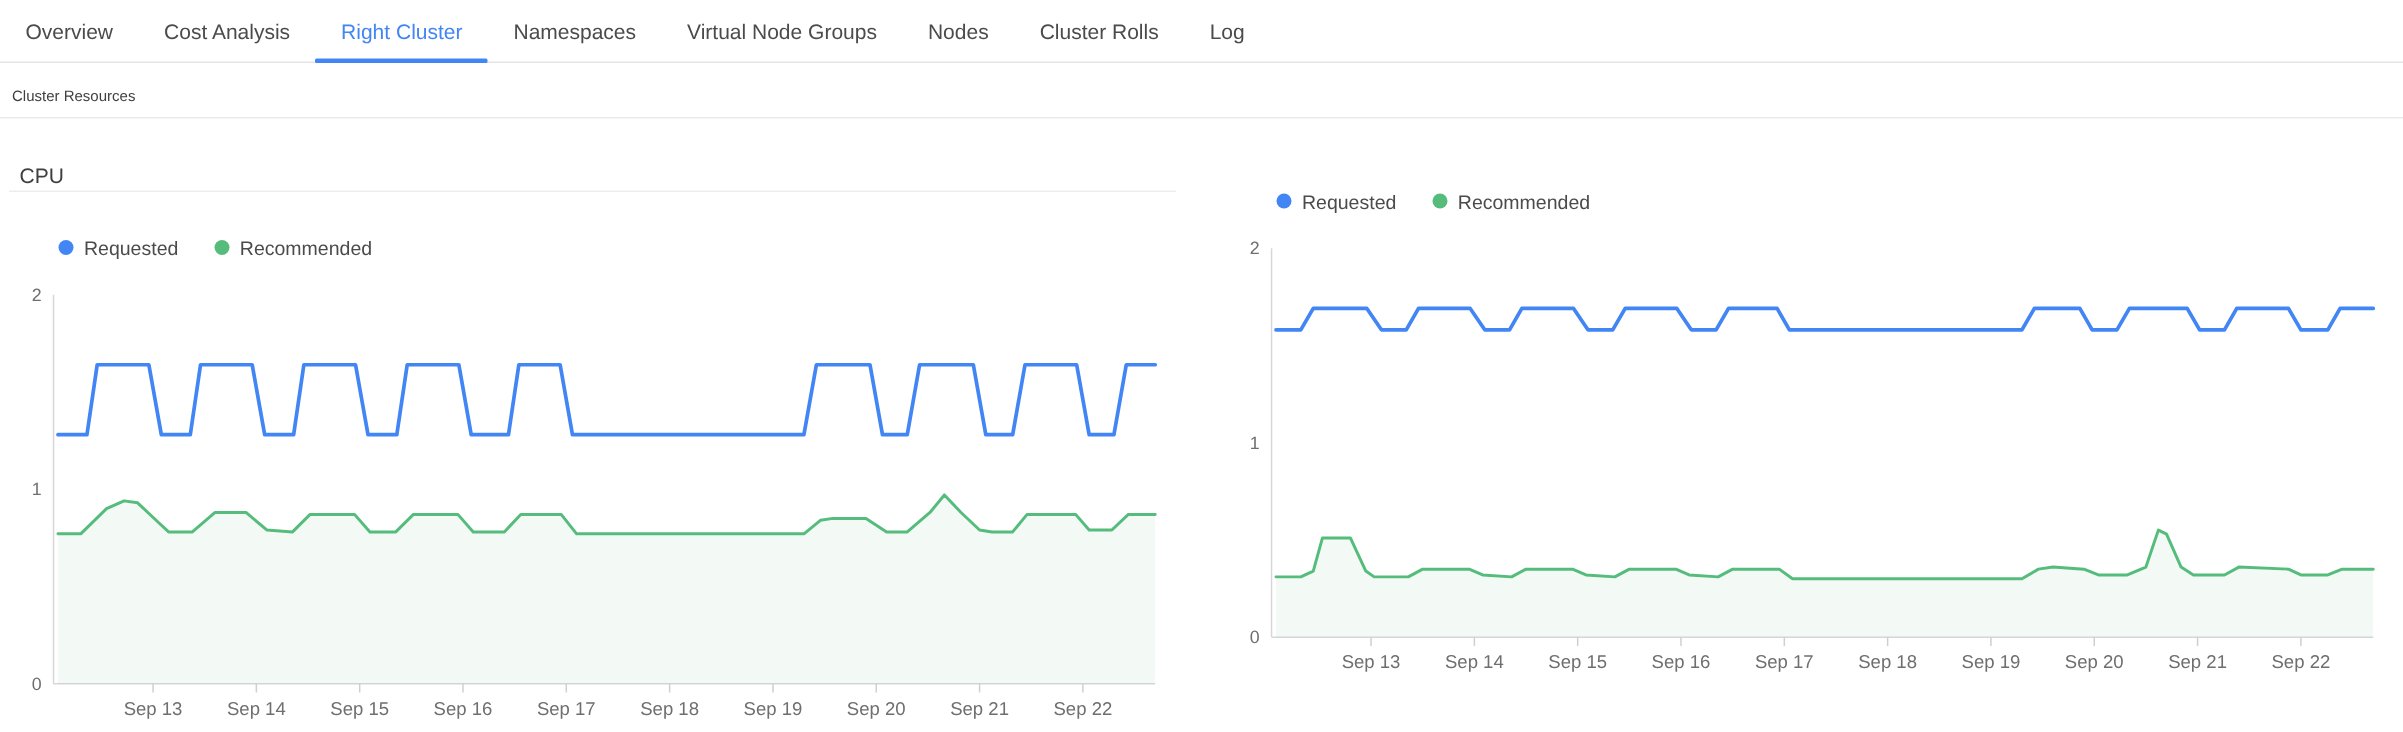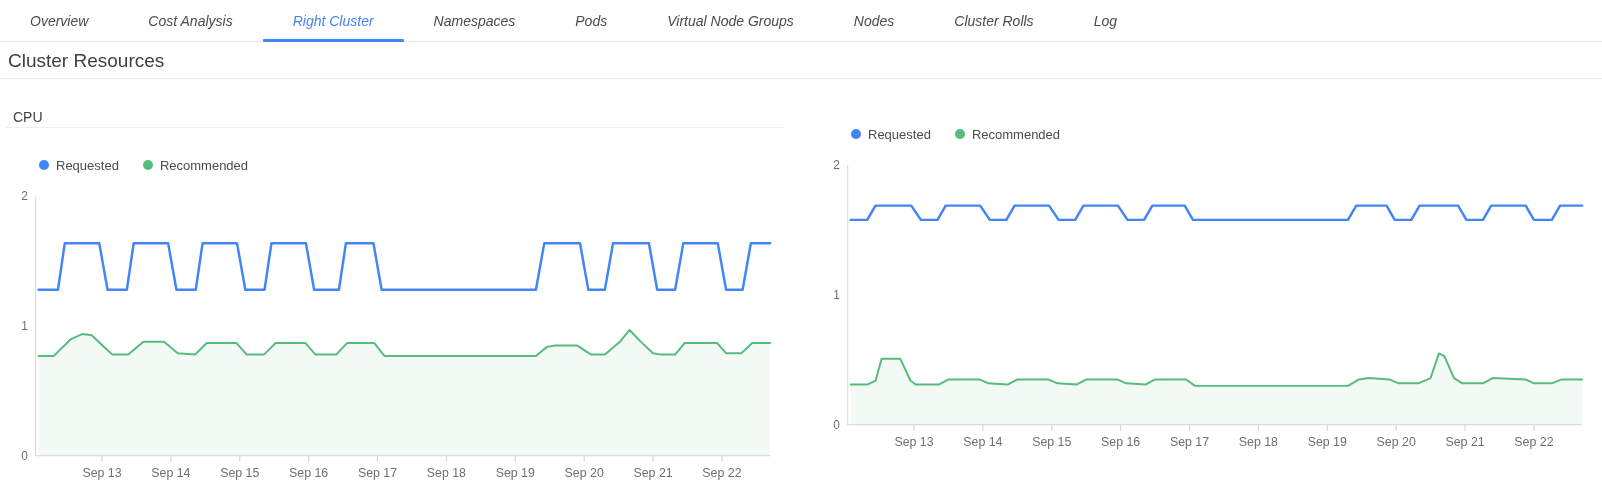--- a/index.html
+++ b/index.html
@@ -1,40 +1,39 @@
 <!DOCTYPE html>
 <html><head>
 <meta charset="utf-8">
 <style>
   html,body{margin:0;padding:0;background:#ffffff;}
   body{width:1602px;height:488px;overflow:hidden;font-family:"Liberation Sans",sans-serif;-webkit-font-smoothing:antialiased;}
   .tabbar{display:flex;align-items:stretch;height:41px;border-bottom:1px solid #e5e5e7;background:#fff;}
-  .tab{display:flex;align-items:center;padding:0 30px;font-size:14px;color:#4b4b4d;position:relative;cursor:pointer;white-space:nowrap;font-style:italic;}
+  .tab{display:flex;align-items:center;padding:0 17px;font-size:14px;color:#4b4b4d;position:relative;cursor:pointer;white-space:nowrap;}
   .tab.active{color:#4285f4;}
   .tab.active::after{content:"";position:absolute;left:0;right:0;bottom:-1px;height:3px;background:#4285f4;border-radius:1px;}
-  .section-head{height:28px;padding:8px 0 0 8px;display:flex;align-items:flex-start;font-size:19px;color:#3f3f41;border-bottom:1px solid #ebebed;background:#fff;}
+  .section-head{height:28px;padding:8px 0 0 8px;display:flex;align-items:center;font-size:10px;color:#3f3f41;border-bottom:1px solid #ebebed;background:#fff;}
   .charts{display:flex;gap:34px;padding:0 6px;margin-top:18px;}
   .panel{flex:1;min-width:0;}
   .panel-title{font-size:14px;color:#3f3f41;padding:12px 0 2px 7px;border-bottom:1px solid #ededef;}
   .legend{display:flex;align-items:center;gap:24px;margin:27px 0 0 33px;height:20px;}
   .legend-item{display:flex;align-items:center;gap:7px;font-size:13px;color:#4b4b4d;cursor:pointer;}
   .legend-dot{width:10px;height:10px;border-radius:50%;flex:0 0 auto;}
   .chart-box{margin-top:10px;}
   .chart-box svg{display:block;}
   .chart-box text{font-family:"Liberation Sans",sans-serif;}
 </style>
 </head>
 <body>
 
 <nav class="tabbar">
     <div class="tab">Overview</div>
     <div class="tab">Cost Analysis</div>
     <div class="tab active">Right Cluster</div>
     <div class="tab">Namespaces</div>
-    <div class="tab">Pods</div>
     <div class="tab">Virtual Node Groups</div>
     <div class="tab">Nodes</div>
     <div class="tab">Cluster Rolls</div>
     <div class="tab">Log</div>
   </nav>
 
 <div class="section-head">
   <span>Cluster Resources</span>
 </div>
 

